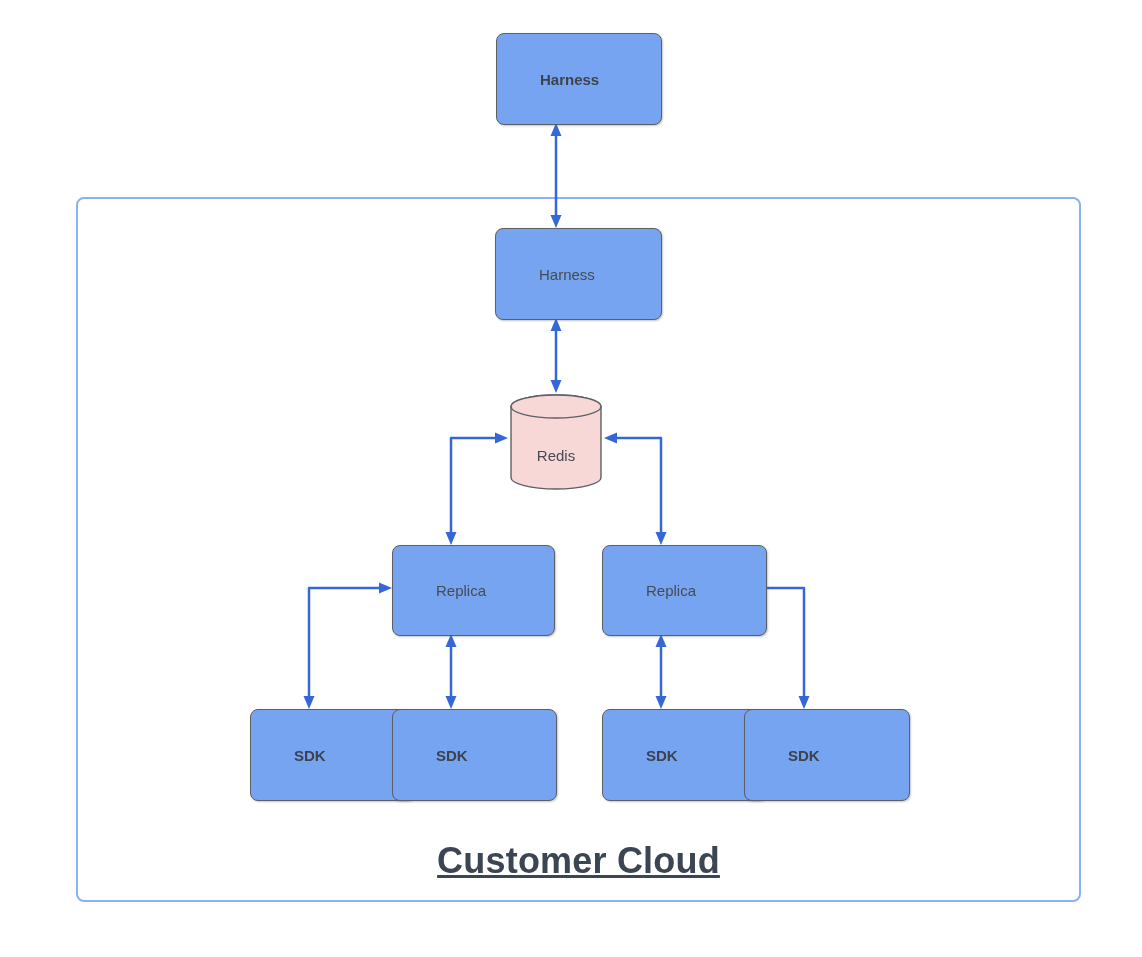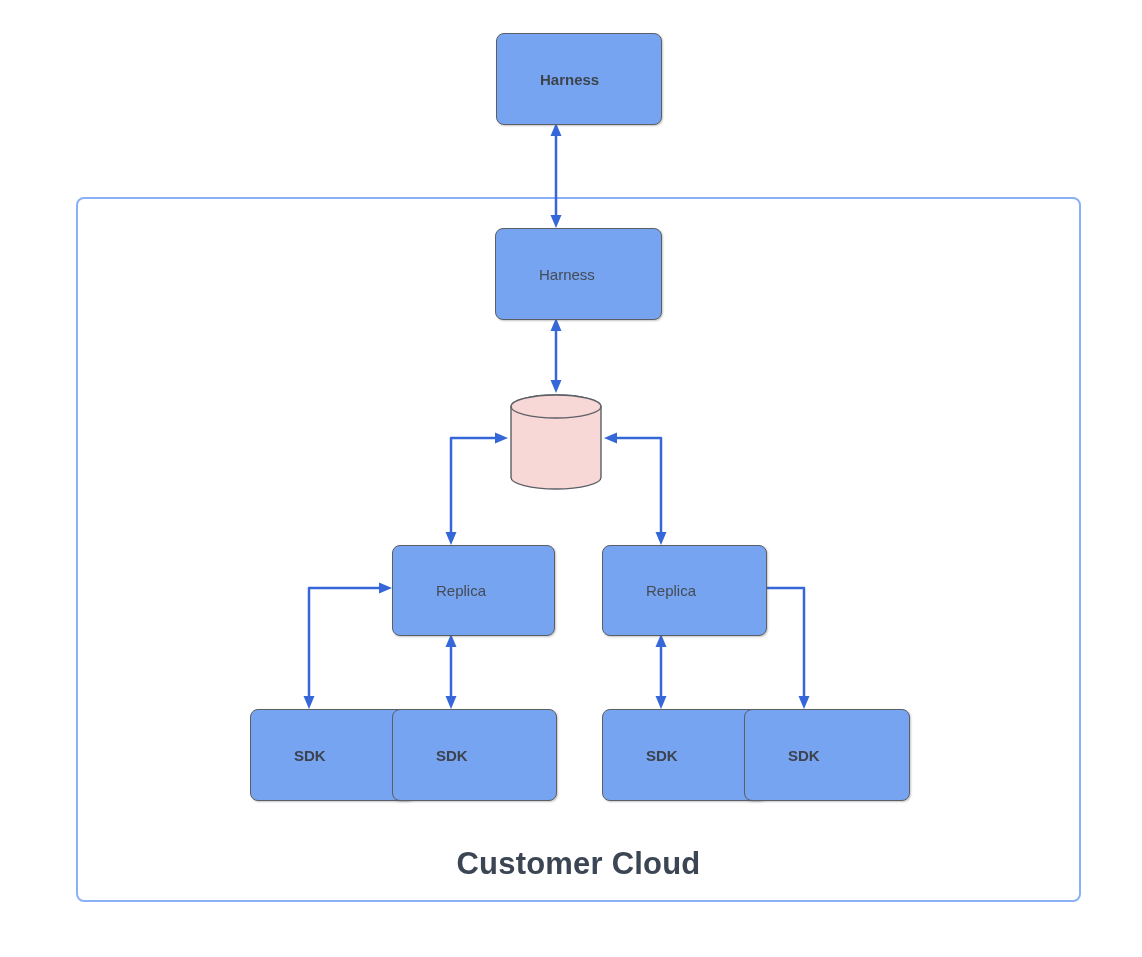--- a/index.html
+++ b/index.html
@@ -14,24 +14,25 @@
     position:absolute;
     left:76px;top:197px;width:1001px;height:701px;
     border:2.5px solid var(--boundary_stroke,#8ab1f7);
     border-radius:8px;
     background:transparent;
   }
   .boundary-label{
     position:absolute;
     left:0;right:0;bottom:18px;
     text-align:center;
-    font-size:31px;
+    font-size:36px;
     font-weight:bold;
     color:var(--title_text,#3b4553);
     letter-spacing:0.2px;
+    text-decoration:underline;
   }
   .edges{position:absolute;left:0;top:0;}
   .edge{stroke:var(--arrow,#3567d8);stroke-width:2.5;fill:none;stroke-linejoin:round;stroke-linecap:butt;}
   .head{fill:var(--arrow,#3567d8);stroke:none;}
   .node{
     position:absolute;
     background:var(--node_fill,#76a4f0);
     border:1px solid var(--node_stroke,#5b5f66);
     border-radius:8px;
     box-shadow:1px 1px 2px rgba(90,90,90,0.35);
@@ -118,20 +119,21 @@
 
   <div class="node" style="left:495px;top:228px;width:122px;height:90px;">
     <span>Harness</span>
   </div>
 
   <div class="cyl">
     <svg width="94" height="98" viewBox="0 0 94 98">
       <path d="M2 13.5 A45 11.5 0 0 1 92 13.5 L92 84.5 A45 11.5 0 0 1 2 84.5 Z" fill="var(--db_fill,#f8d7d7)" stroke="var(--db_stroke,#5b5f66)" stroke-width="1.4"></path>
       <ellipse cx="47" cy="13.5" rx="45" ry="11.5" fill="var(--db_fill,#f8d7d7)" stroke="var(--db_stroke,#5b5f66)" stroke-width="1.4"></ellipse>
     </svg>
+    <div class="cyl-label">Redis</div>
   </div>
 
   <div class="node" style="left:392px;top:545px;width:118px;height:89px;">
     <span>Replica</span>
   </div>
 
   <div class="node" style="left:602px;top:545px;width:120px;height:89px;">
     <span>Replica</span>
   </div>
 

